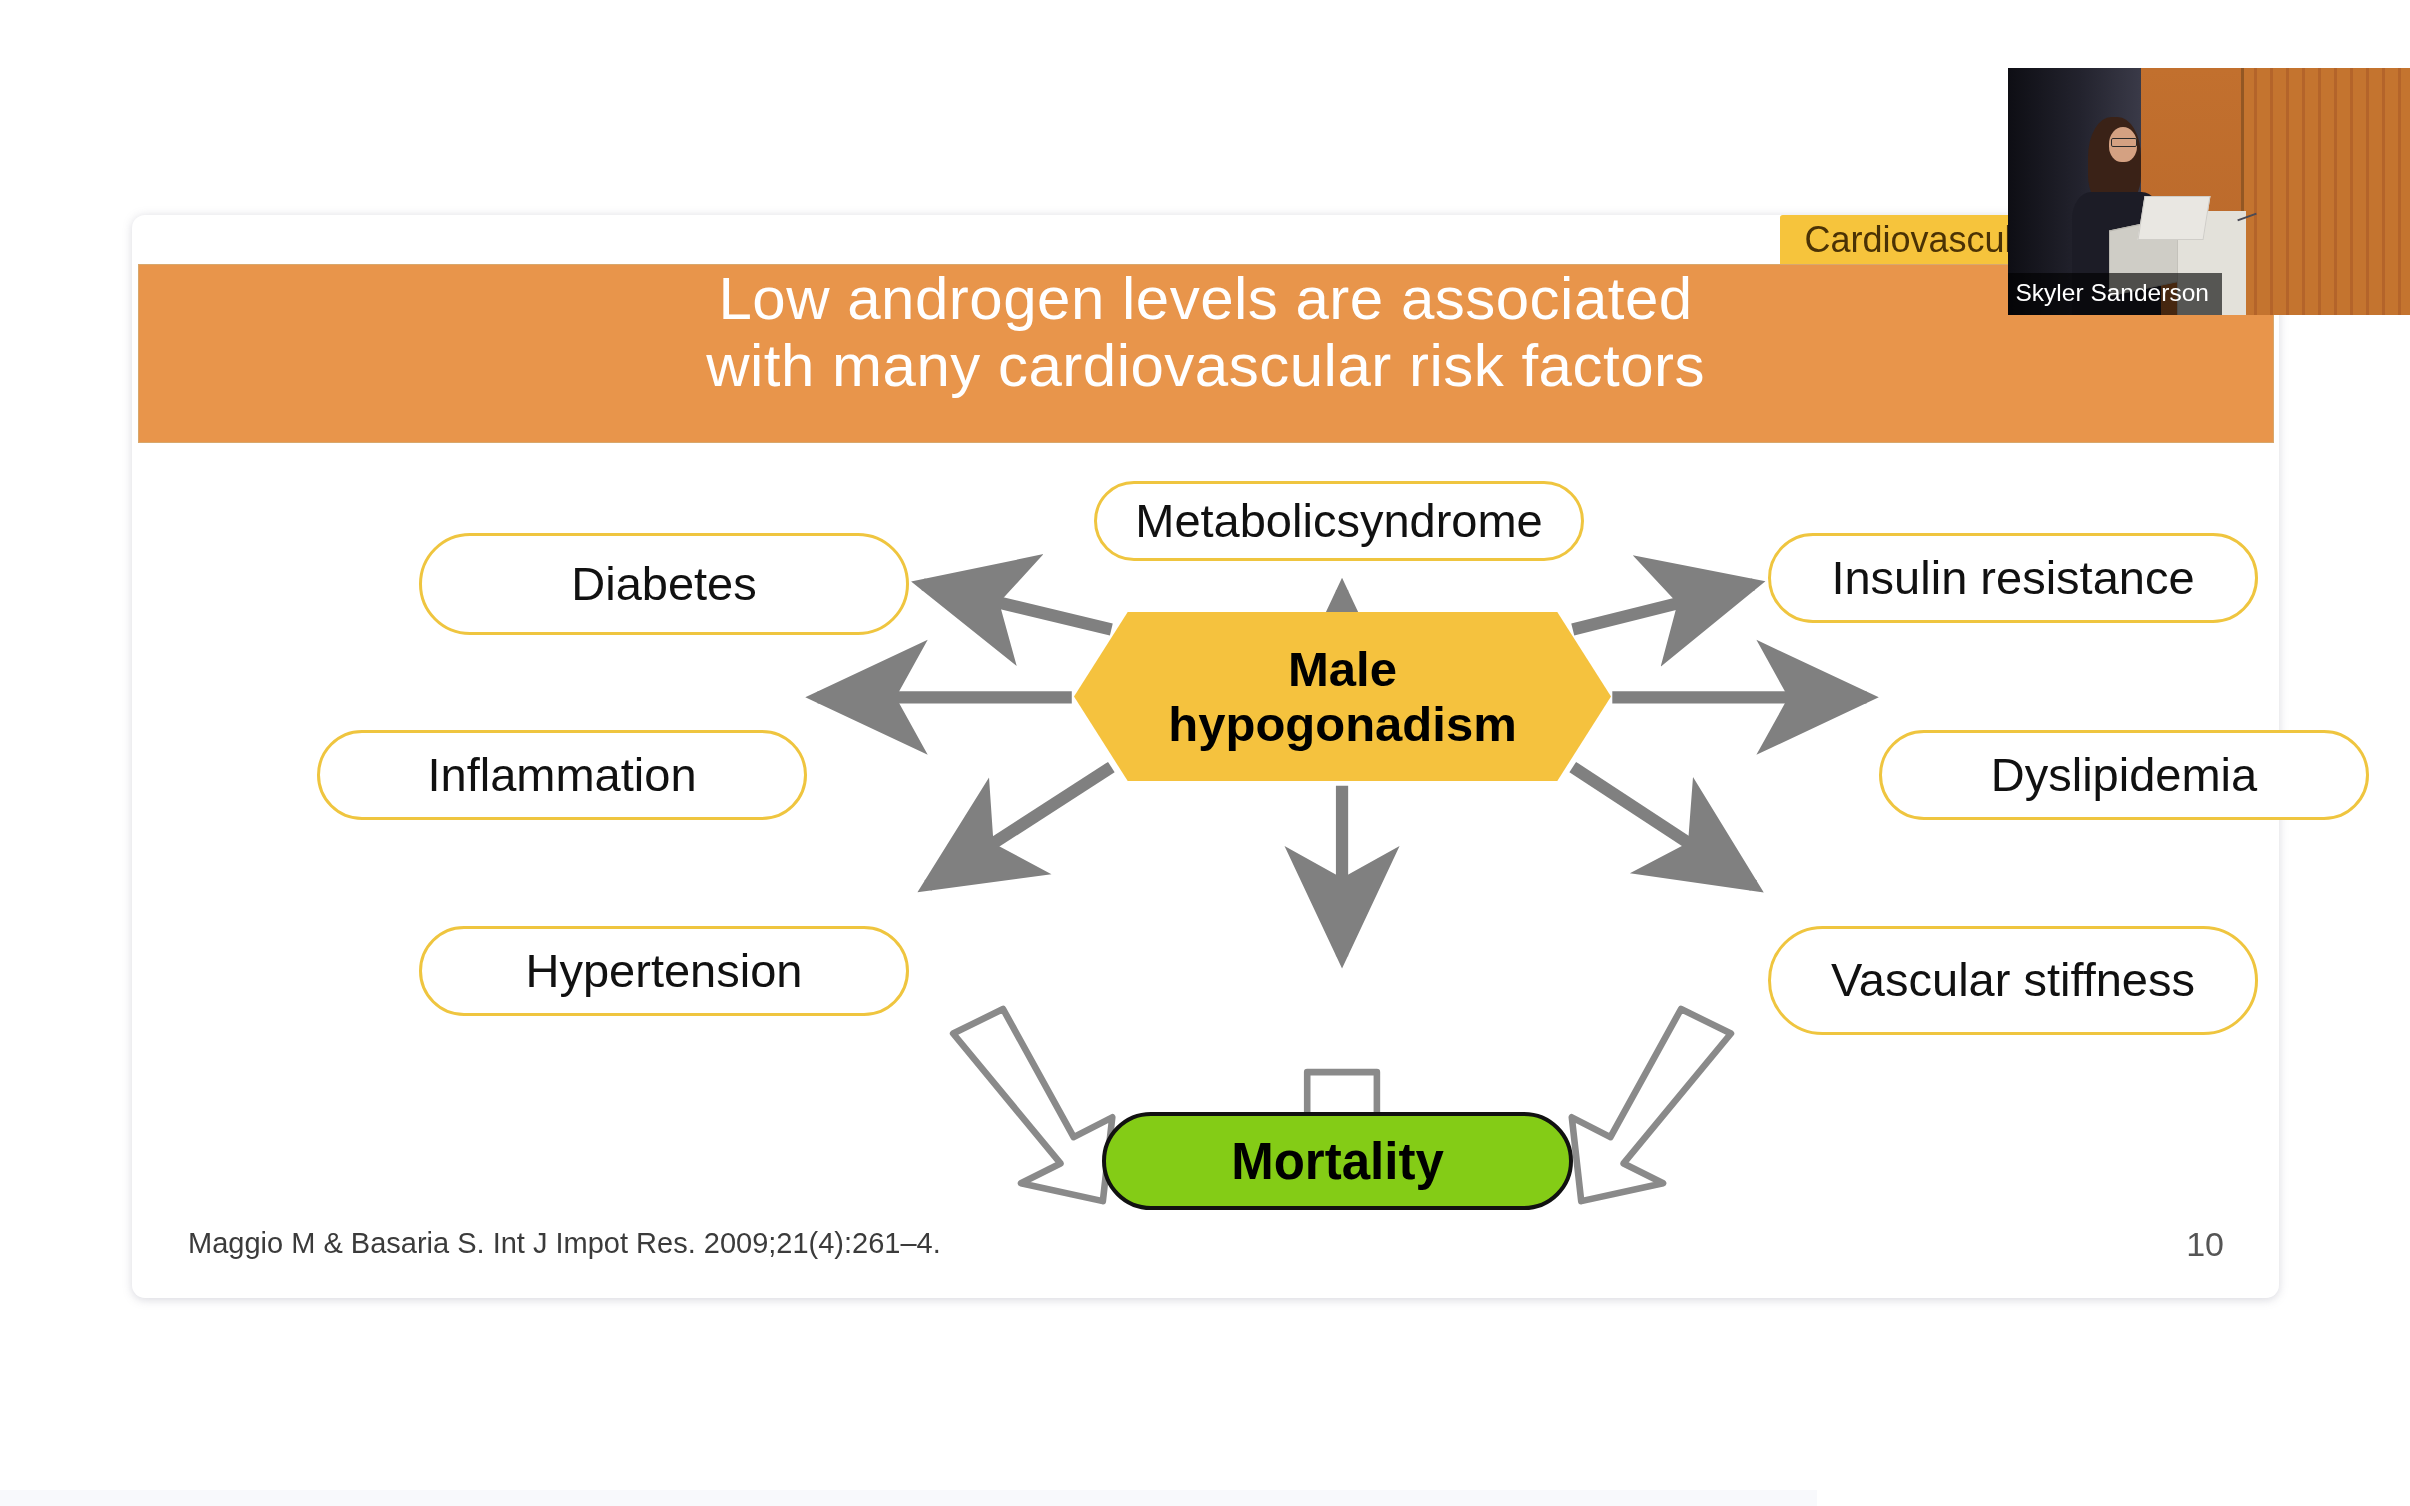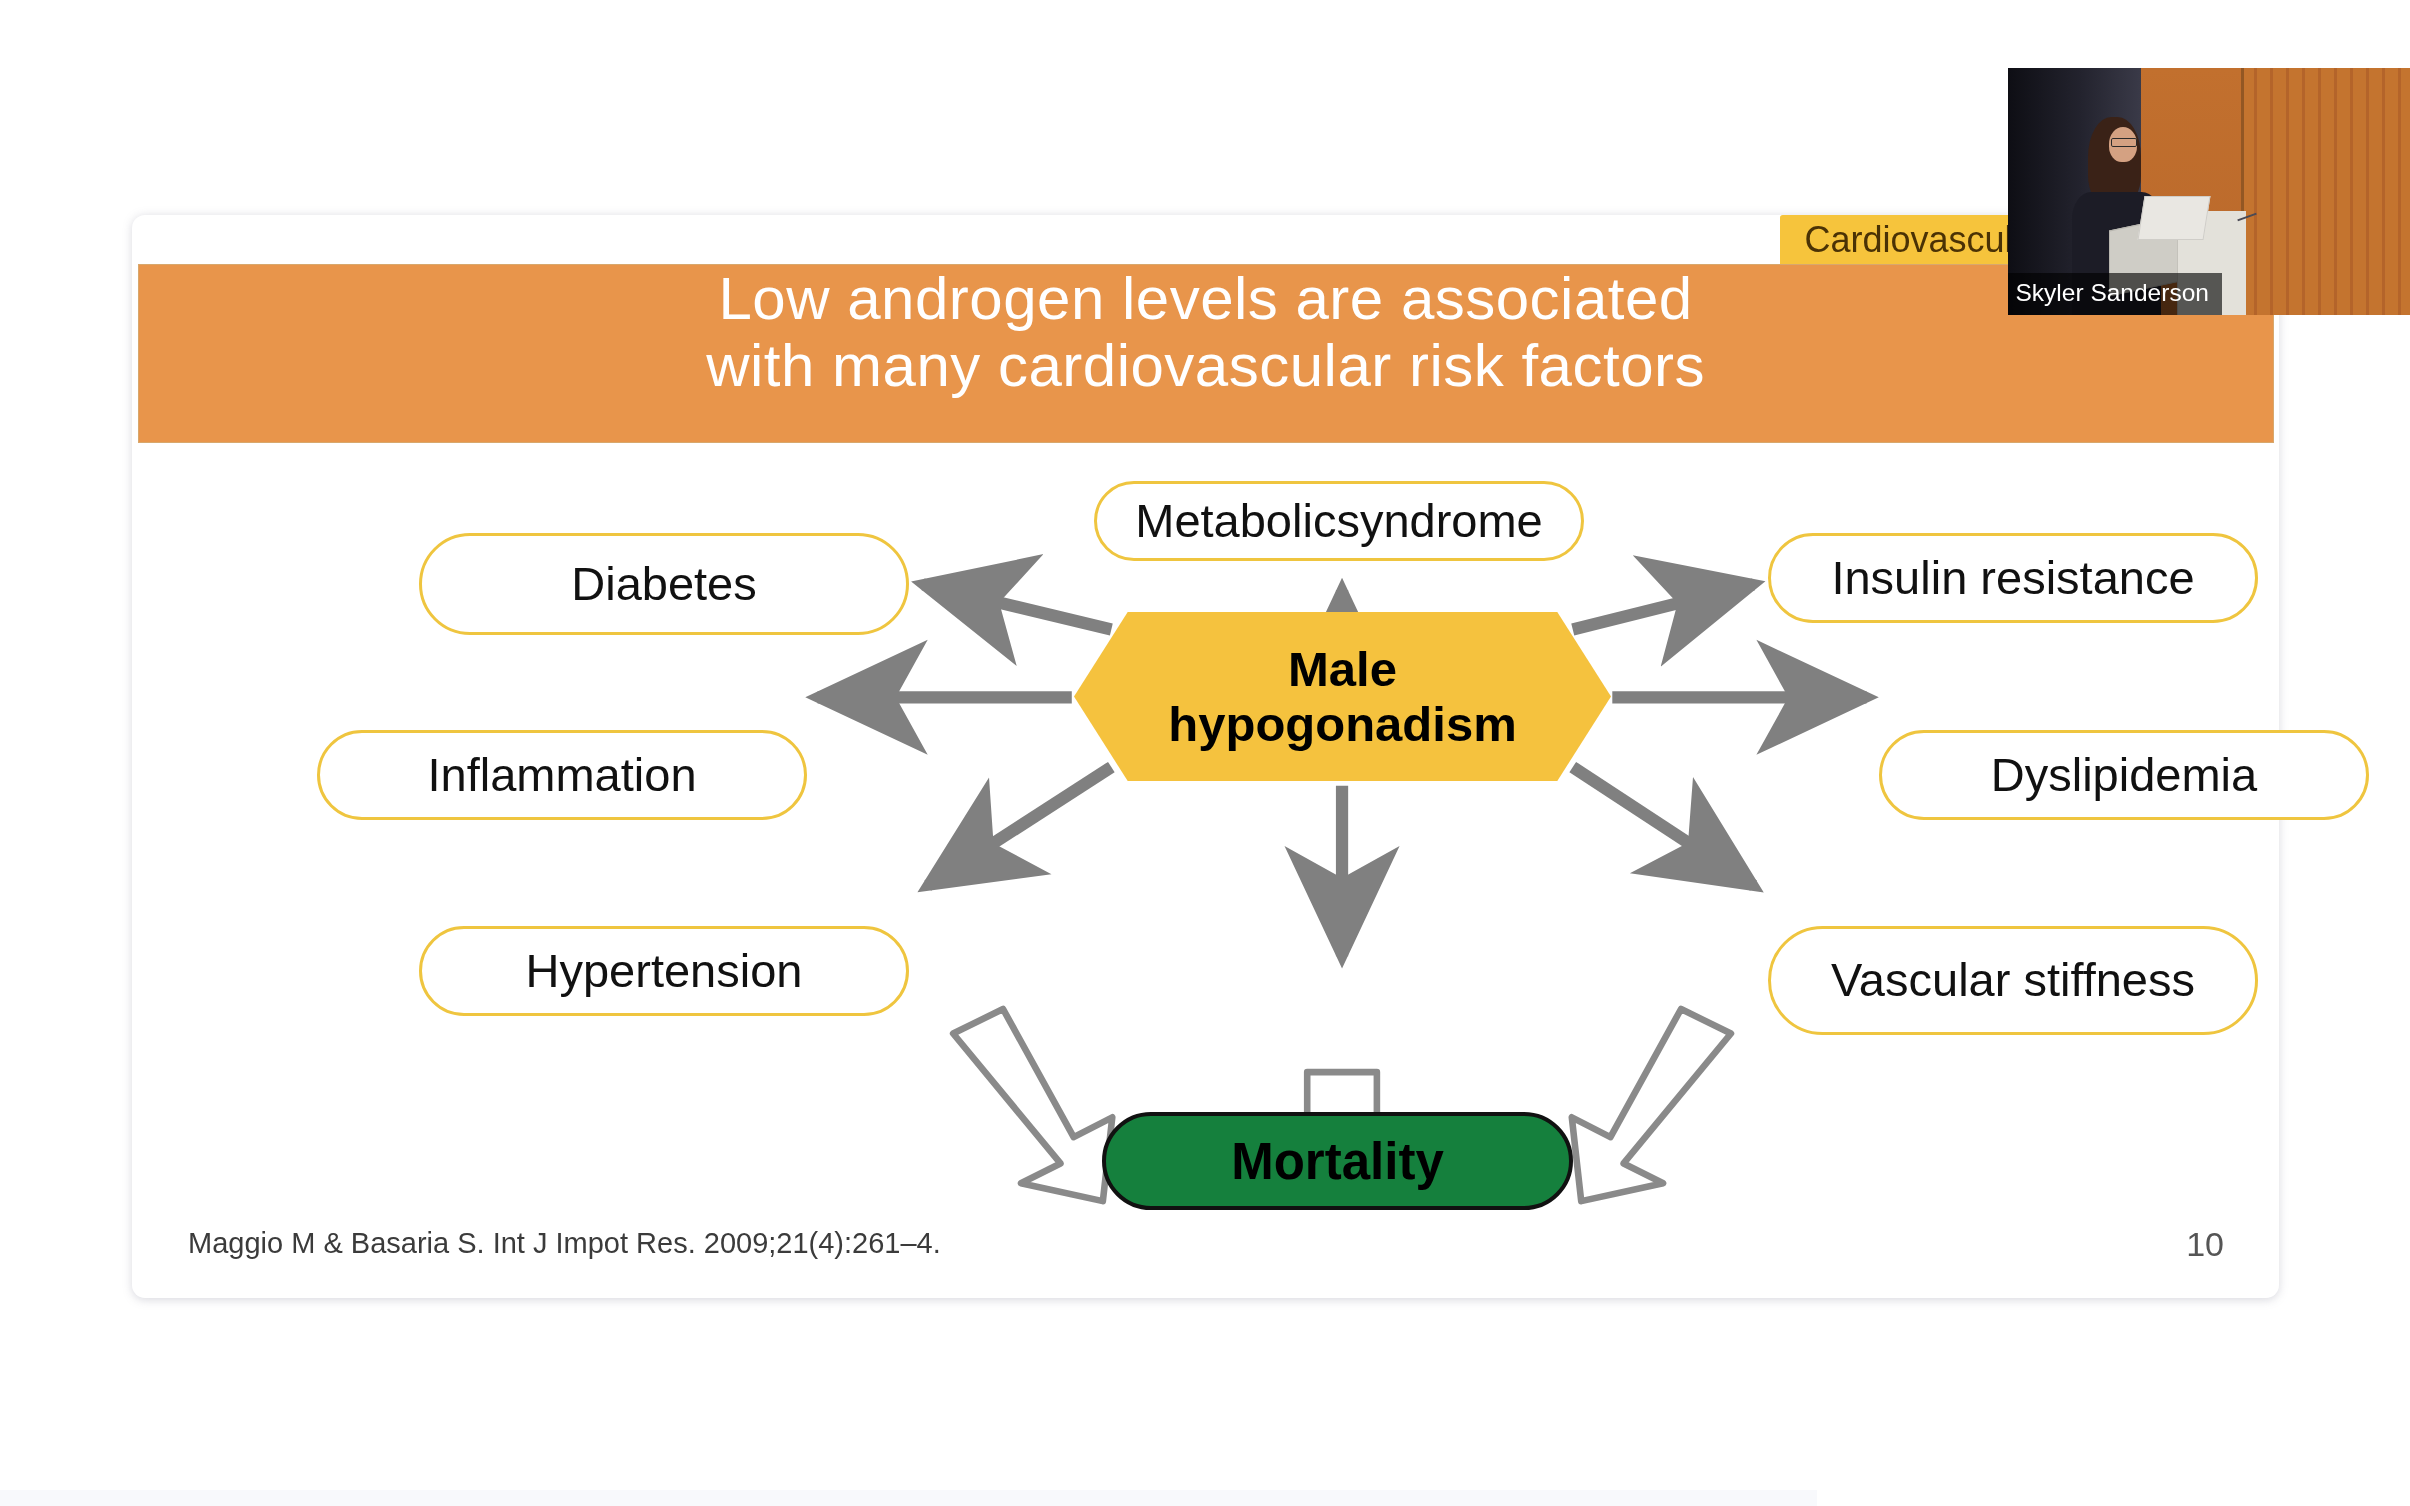--- a/index.html
+++ b/index.html
@@ -131,21 +131,21 @@
     z-index: 5;
   }
 
   
   #node-mortality {
     position: absolute;
     left: 970px;
     top: 669px;
     width: 471px;
     height: 98px;
-    background: #15803d;
+    background: #84cc16;
     border: 4.7px solid #111111;
     border-radius: 49px;
     display: flex;
     align-items: center;
     justify-content: center;
     color: #000000;
     font-weight: bold;
     font-size: 51px;
     box-sizing: border-box;
     z-index: 5;

